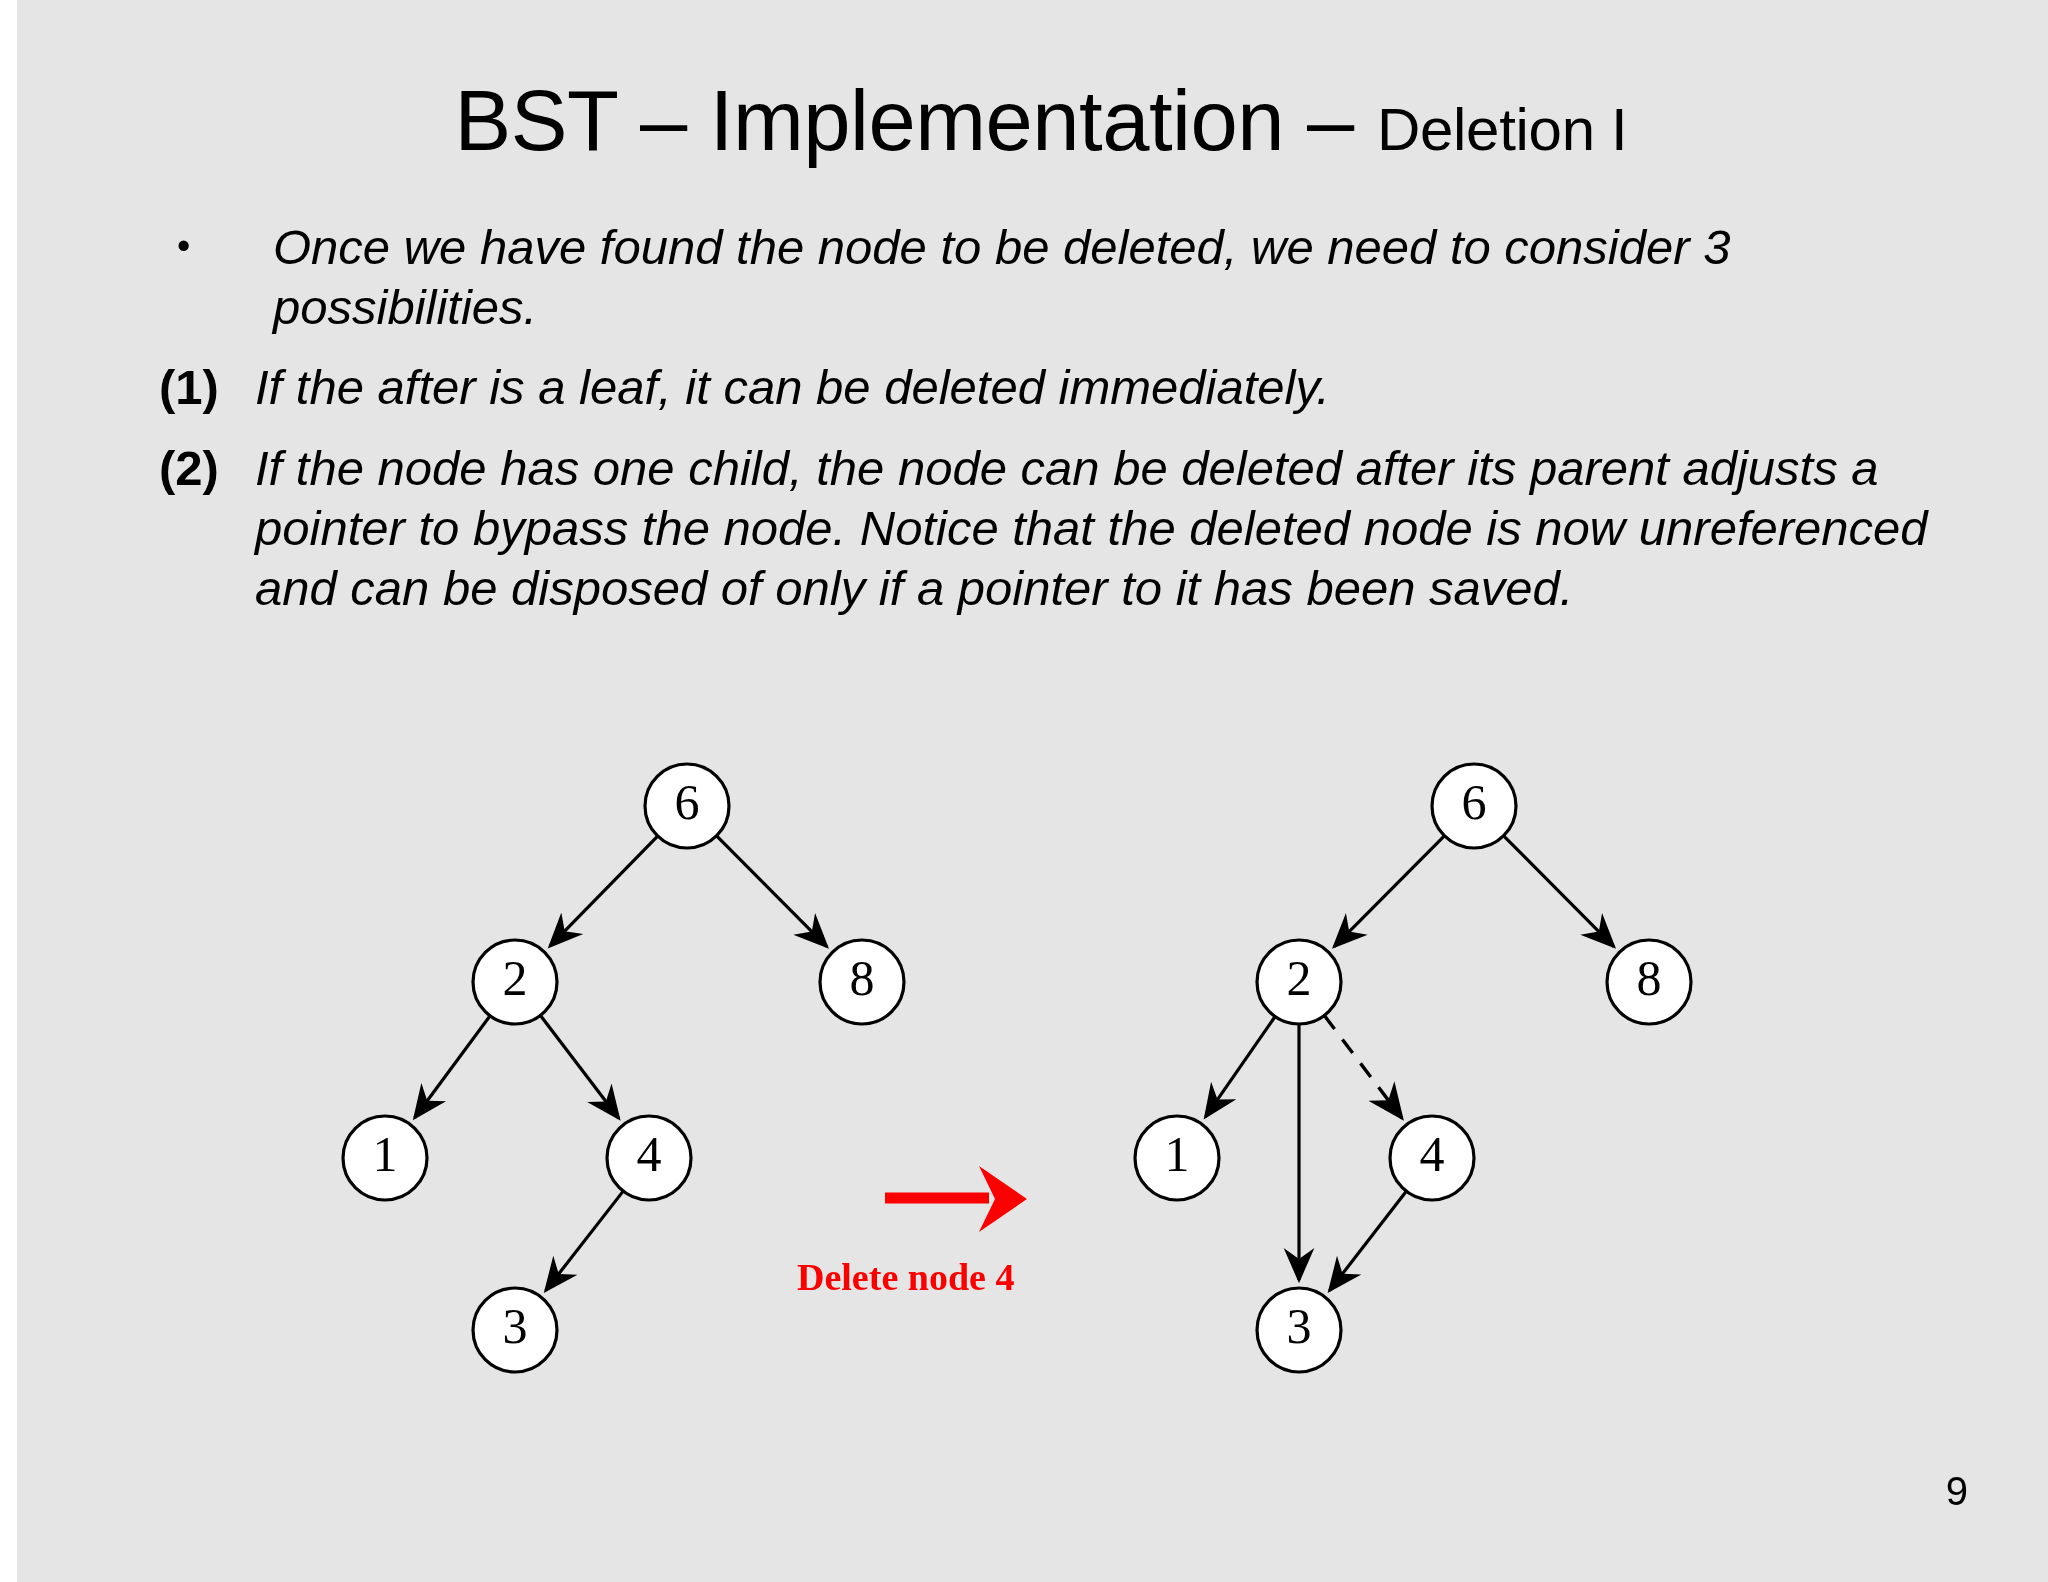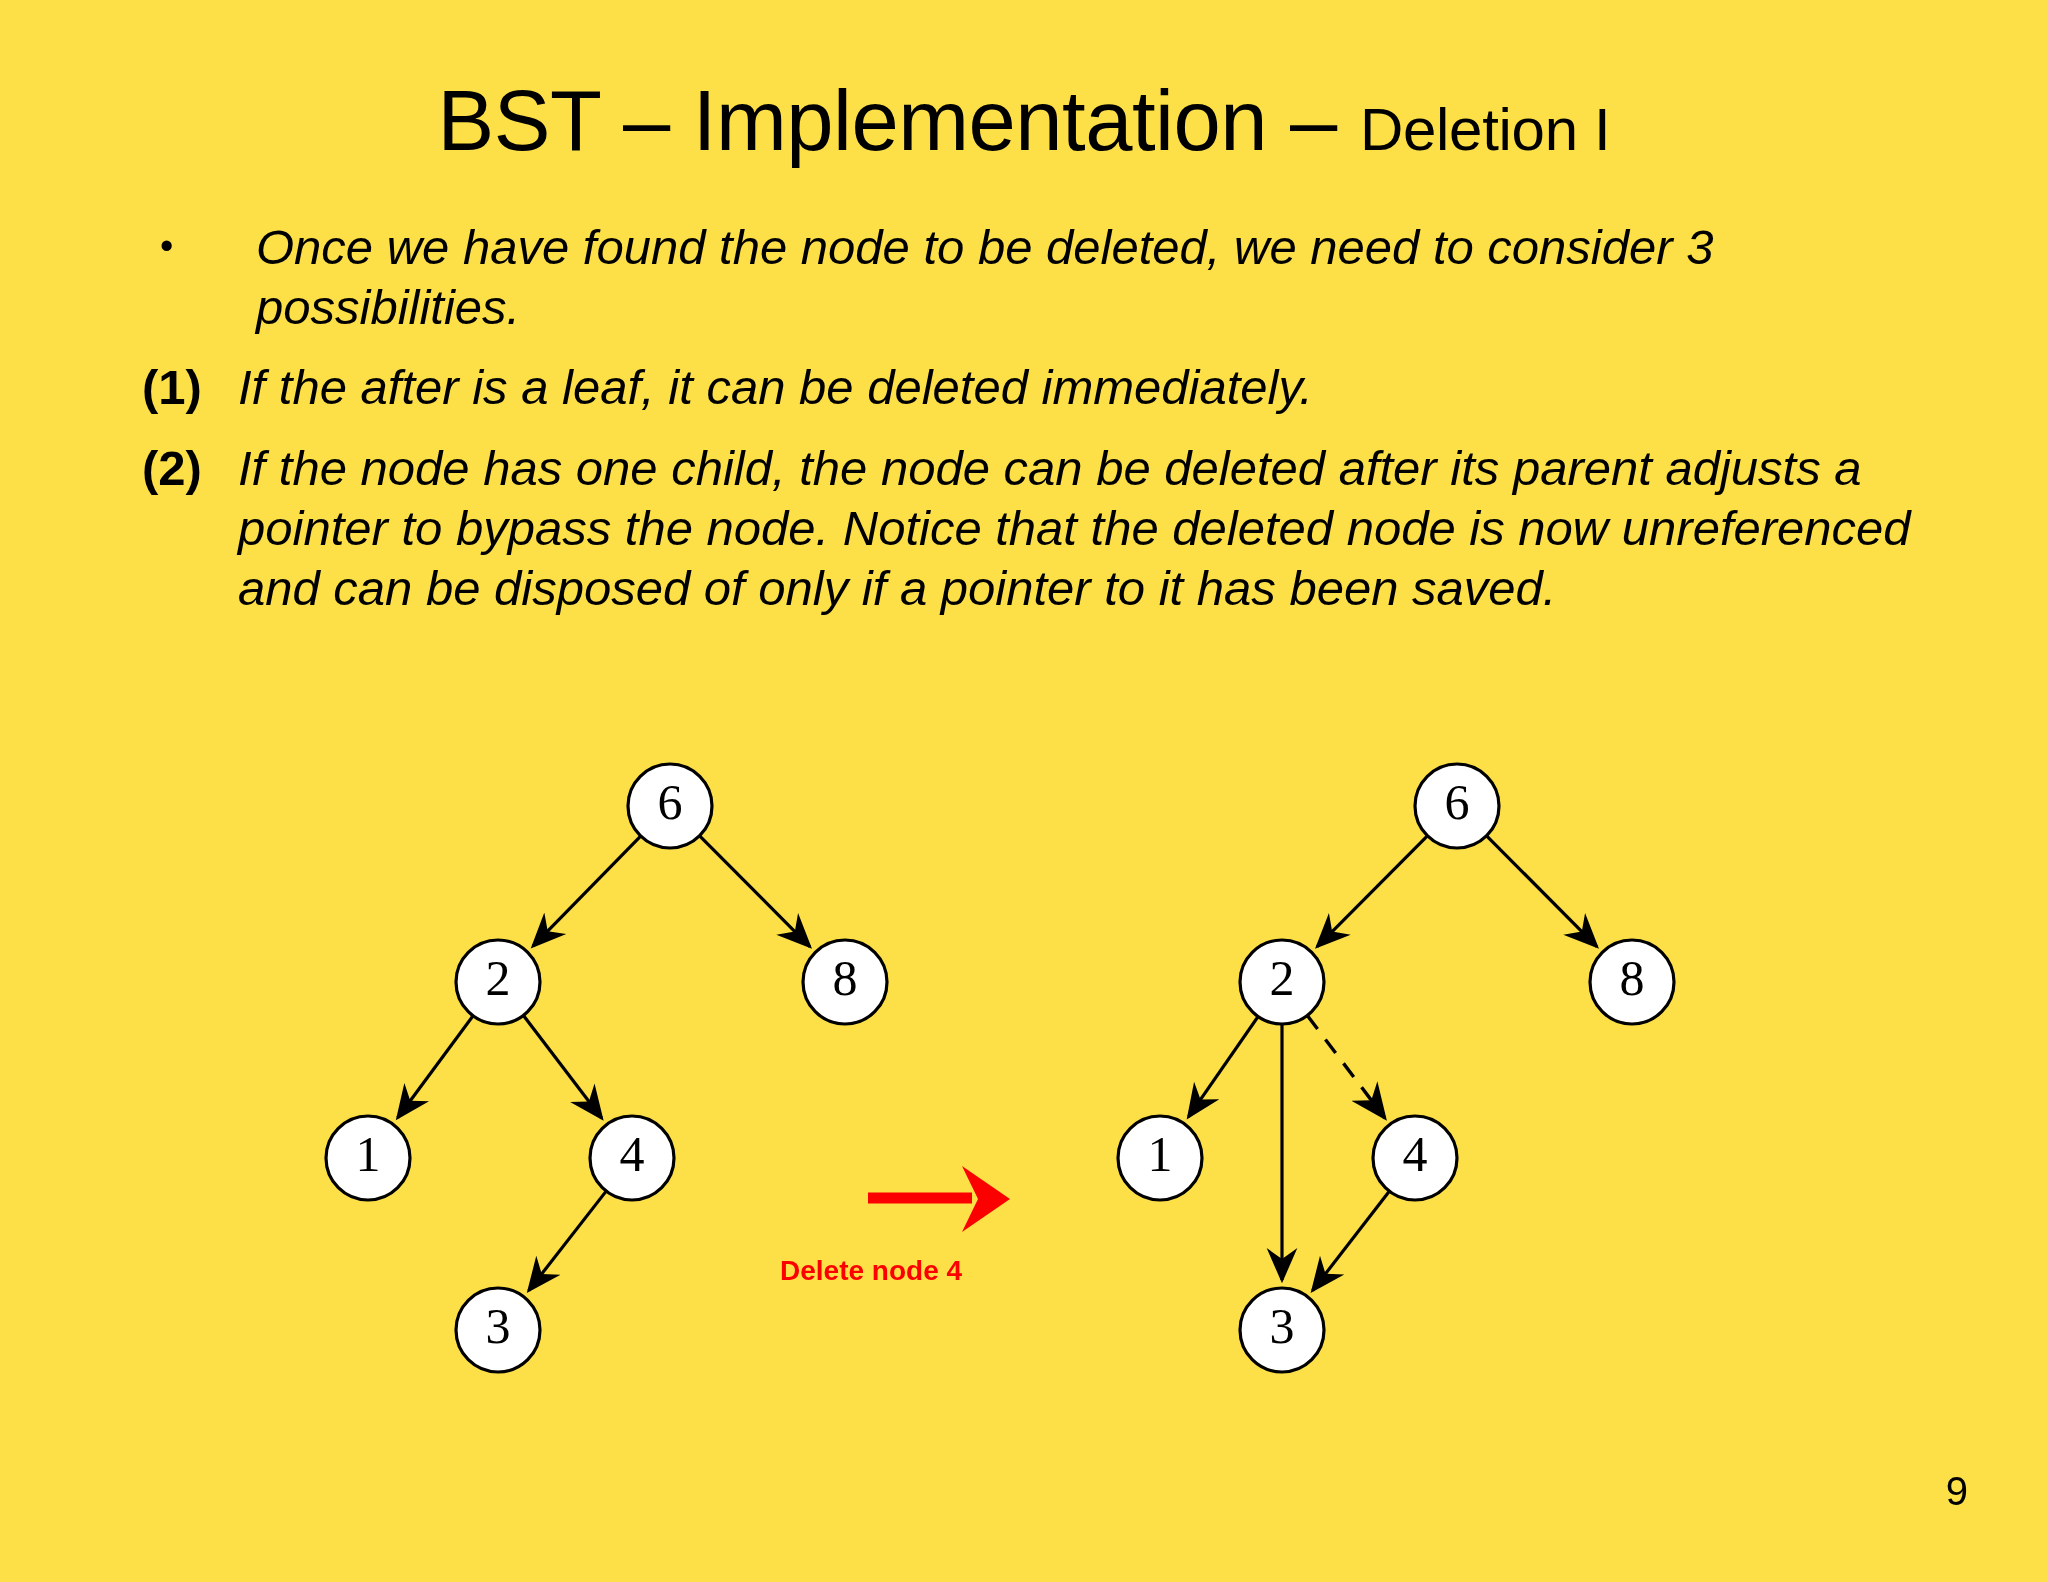--- a/index.html
+++ b/index.html
@@ -13,21 +13,22 @@
     height: 1582px;
     position: relative;
     overflow: hidden;
     font-family: "Liberation Sans", sans-serif;
     color: #000000;
   }
 
   .slide {
     position: absolute;
     inset: 0;
-    background: #fde047;
+    background: #e5e5e5;
+    margin-left: 17px;
   }
 
   
   .title-block {
     position: absolute;
     top: 78px;
     left: 0;
     width: 2048px;
     text-align: center;
     white-space: nowrap;
@@ -121,22 +122,22 @@
     fill: none;
   }
   .red-arrow-head {
     fill: #fc0000;
   }
 
   .delete-label {
     position: absolute;
     left: 780px;
     top: 1255px;
-    font-family: Liberation Sans, sans-serif;
-    font-size: 28px;
+    font-family: Liberation Serif, serif;
+    font-size: 38px;
     font-weight: bold;
     color: #fc0000;
     white-space: nowrap;
   }
 
   
   .page-number {
     position: absolute;
     right: 80px;
     bottom: 68px;

